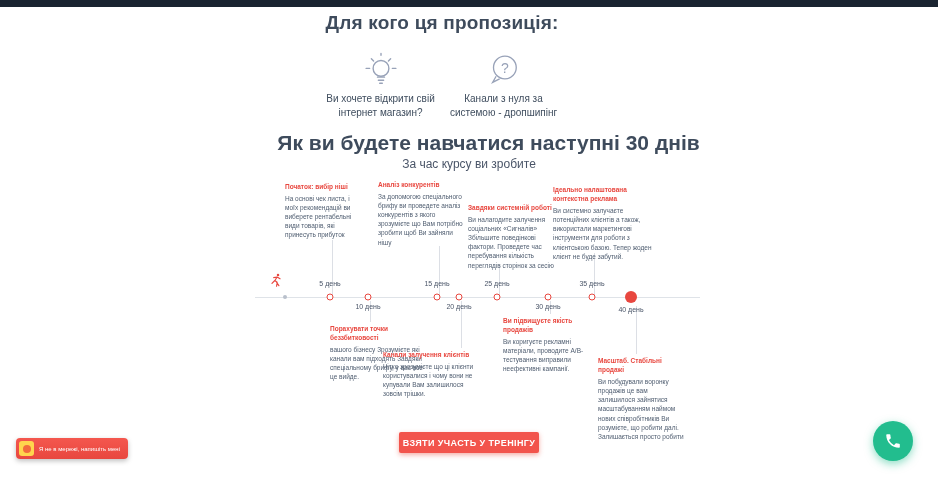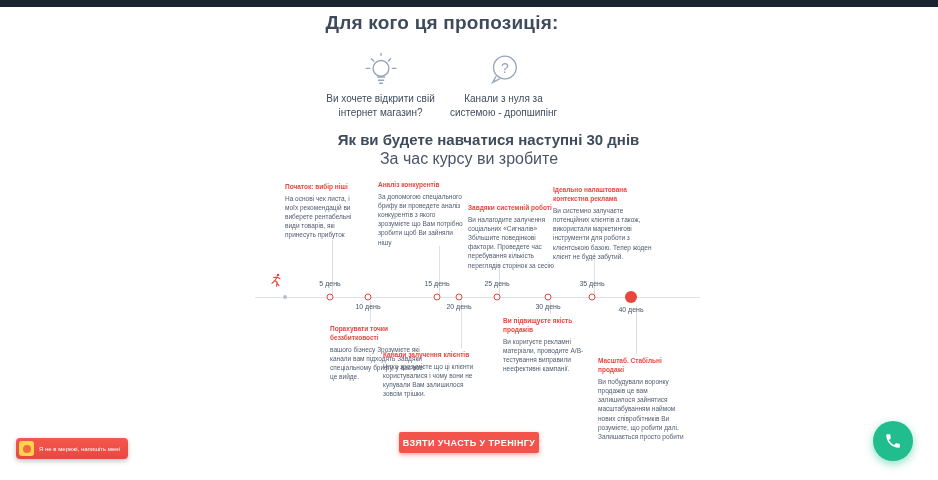--- a/index.html
+++ b/index.html
@@ -14,22 +14,22 @@
   
   .audience { position:absolute; left:0; top:12px; width:872px; text-align:center;padding-left:12px; }
   .audience h1 { font-size:19px; font-weight:600; color:#3e4b5c; letter-spacing:.2px; }
   .aud-row { margin-top:16px; display:flex; justify-content:center; }
   .aud-col { width:123px; display:flex; flex-direction:column; align-items:center; }
   .aud-icon { height:42px; display:flex; align-items:center; justify-content:center; }
   .aud-cap { font-size:10px; line-height:1.35; color:#3f4d5e; max-width:118px; }
 
   
   .course { position:absolute; left:0; top:131px; width:938px; text-align:center; }
-  .course h2 { font-size:15px; font-weight:600; color:#3e4b5c;margin-left:39px; }
-  .course .sub { margin-top:2px; font-size:16px; color:#4a5568; }
+  .course h2 { font-size:21px; font-weight:600; color:#3e4b5c;margin-left:39px; }
+  .course .sub { margin-top:2px; font-size:12px; color:#4a5568; }
 
   
   .tl { position:absolute; left:255px; top:170px; width:465px; height:262px; }
   .tl-line { position:absolute; left:0; top:127px; width:445px; height:1px; background:#dfe3e8; }
   .runner { position:absolute; left:14px; top:103px; }
   .start-dot { position:absolute; left:28px; top:125px; width:4px; height:4px; border-radius:50%; background:#b9c0cb; }
   .marker { position:absolute; top:127px; width:7px; height:7px; background:#fff;
             border:1.5px solid #e8473f; border-radius:50%; transform:translate(-50%,-50%); }
   .marker.big { width:12px; height:12px; background:#e8473f; border:none; }
   .day { position:absolute; font-size:7px; color:#4a5568; white-space:nowrap; transform:translateX(-50%); }

